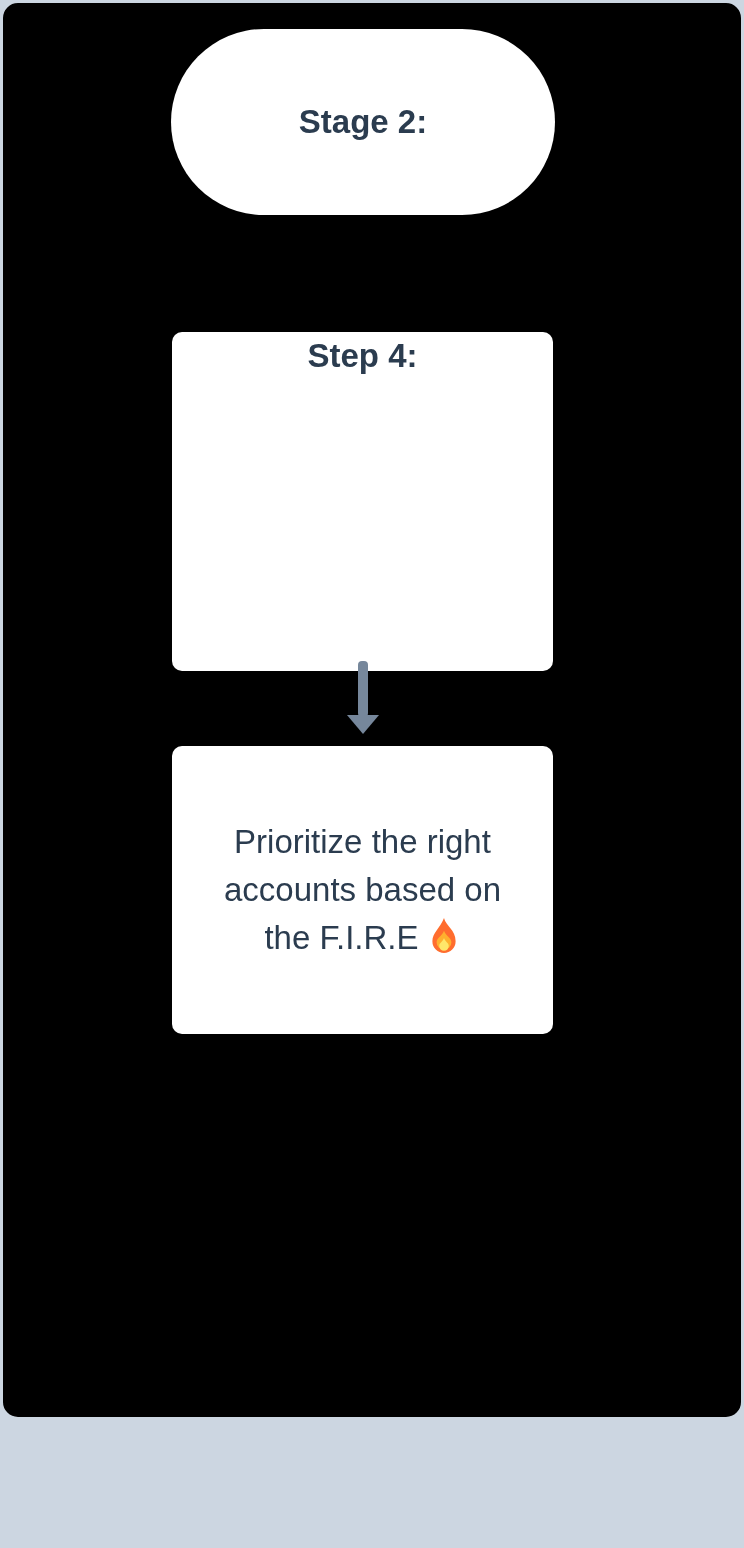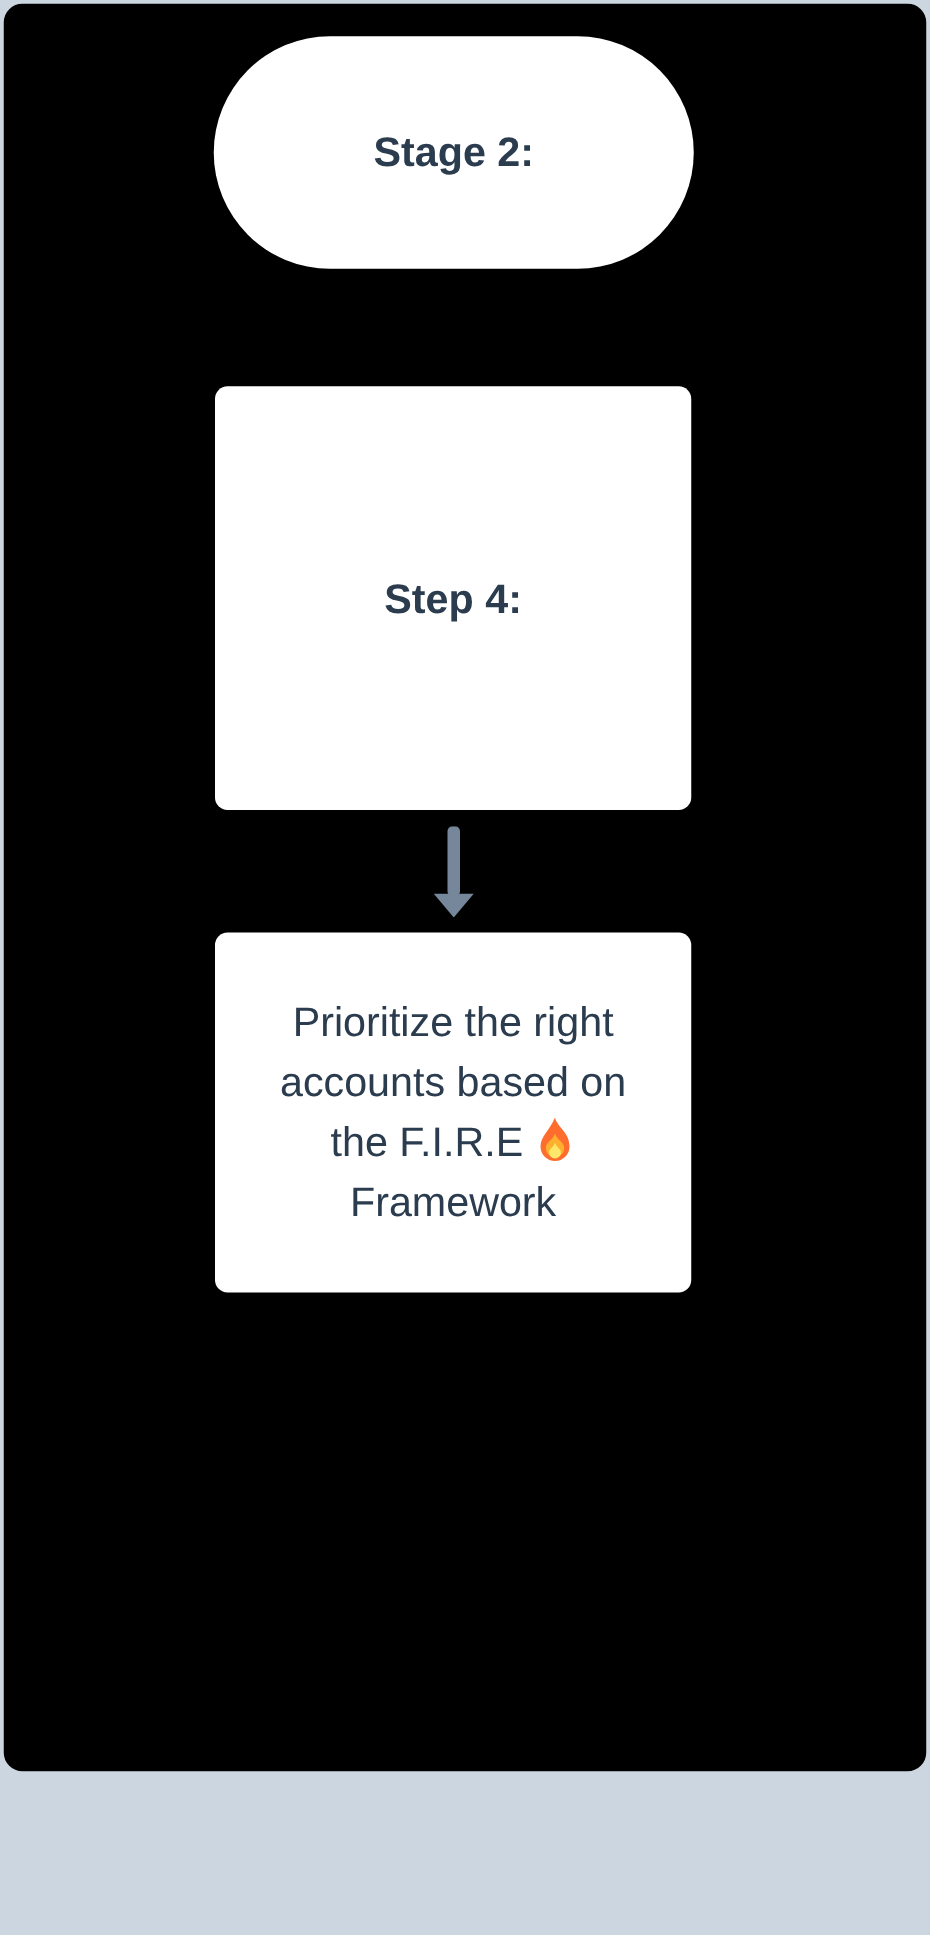--- a/index.html
+++ b/index.html
@@ -53,21 +53,21 @@
     align-items: center;
     justify-content: center;
     text-align: center;
     color: var(--text);
     font-size: 33px;
     line-height: 48px;
   }
   .step-card .title { font-weight: 700; }
   .step-card .body { white-space: pre-line; }
 
-  #step4-card { top: 306px; height: 339px; }
+  #step4-card { top: 329px; height: 339px; justify-content: space-between; }
   #step5-card { top: 743px; height: 288px; }
 
   .arrow-down {
     position: absolute;
     left: 344px;
     top: 658px;
     width: 32px;
     height: 73px;
   }
 
@@ -97,16 +97,16 @@
     <polygon points="0,54 32,54 16,73" fill="var(--arrow)"></polygon>
   </svg>
 
   <div class="step-card" id="step5-card">
     <div class="body"><span>Prioritize the right
 accounts based on
 the F.I.R.E</span><svg class="flame-icon" viewBox="0 0 32 36" xmlns="http://www.w3.org/2000/svg" aria-hidden="true">
           <path d="M16 1 C18 9 27 12 27 23 a11 11 0 0 1 -22 0 C5 15 12 11 16 1 z" fill="#ff6d2e"></path>
           <path d="M16 13 c1.5 5 7 6.5 7 11 a7 7 0 0 1 -14 0 c0 -4.5 5.5 -6 7 -11 z" fill="#ffb02e"></path>
           <path d="M16 20 c1 3.5 4.5 4.5 4.5 7.5 a4.5 4.5 0 0 1 -9 0 c0 -3 3.5 -4 4.5 -7.5 z" fill="#ffe76a"></path>
-        </svg><br><span>Framework</span></div>
+        </svg><br></div>
   </div>
 
 </div>
 
 </body></html>

